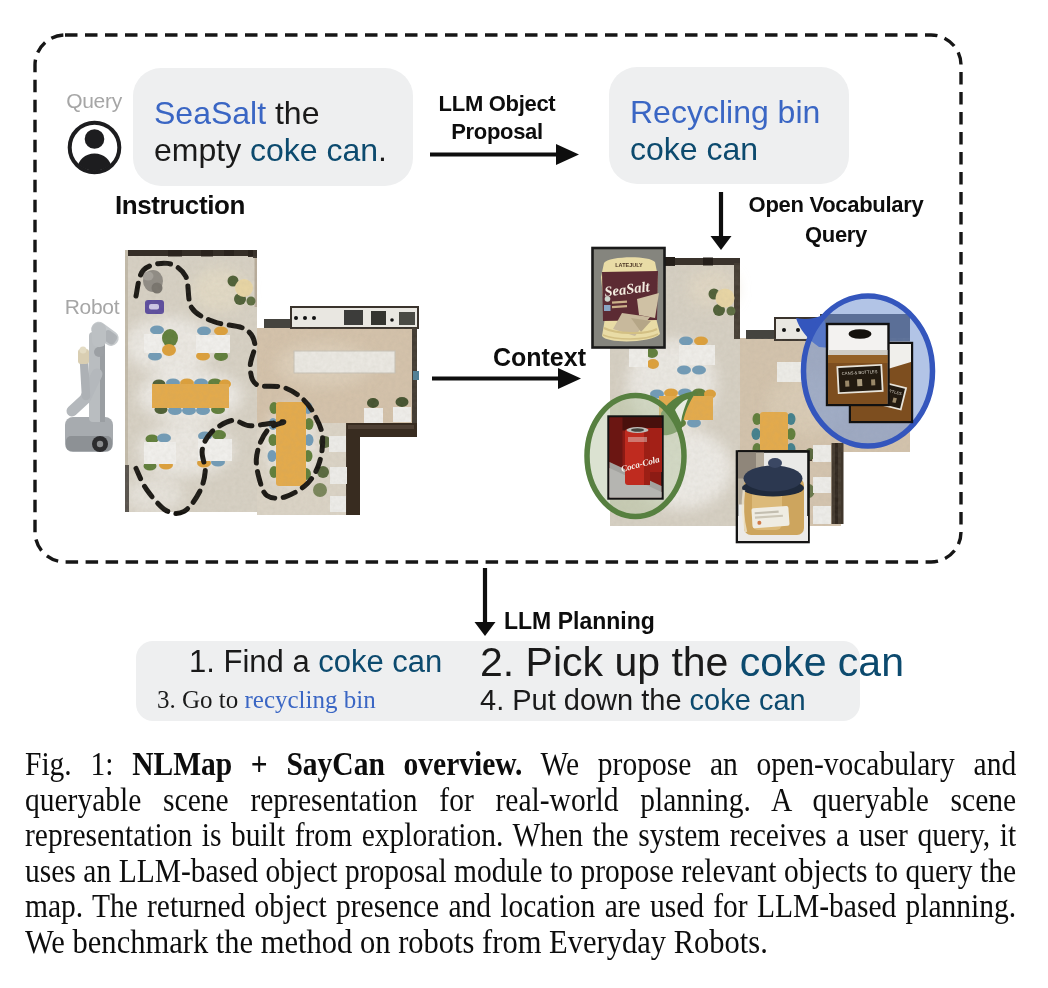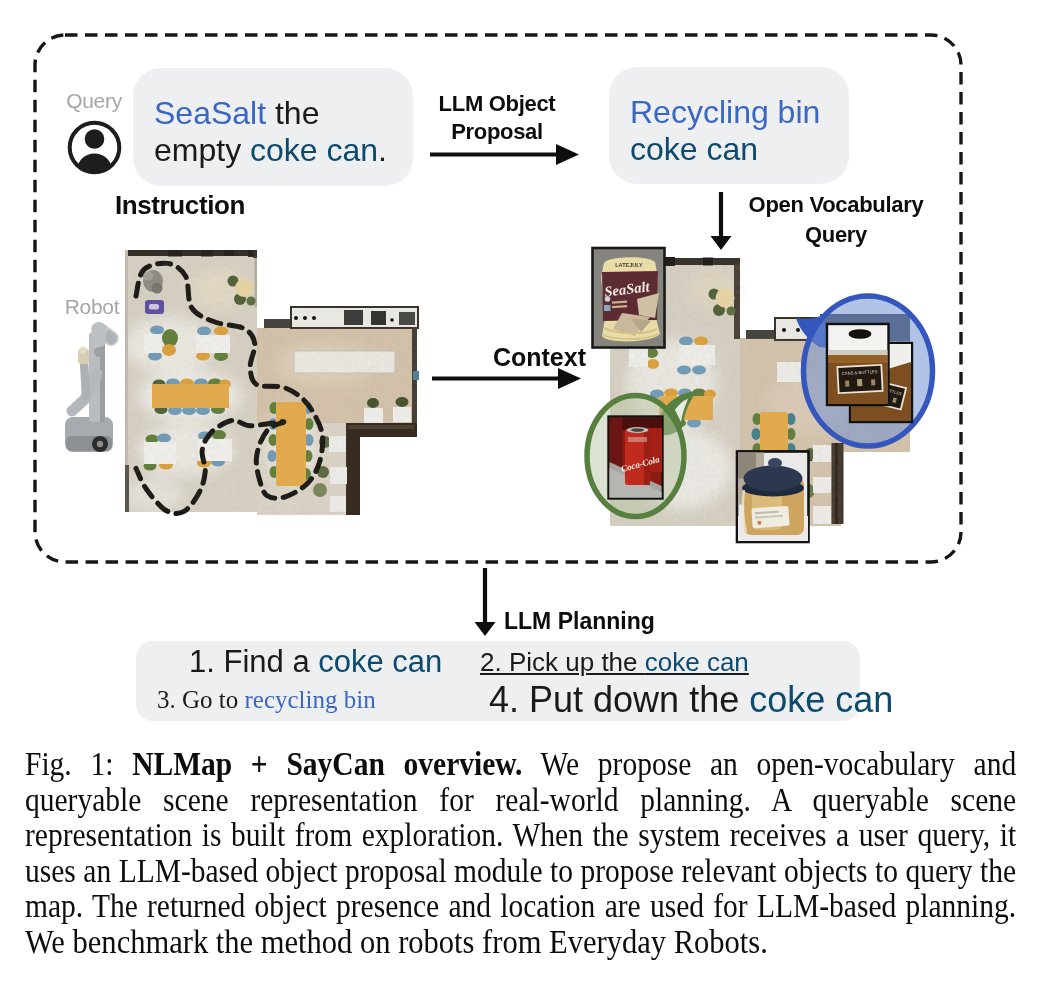--- a/index.html
+++ b/index.html
@@ -389,23 +389,23 @@
   <span class="blue">Recycling bin</span><br><span class="green">coke can</span>
 </div>
 
 <div class="abs bold" style="left:420px;top:90px;width:154px;text-align:center;font-size:22px;letter-spacing:-0.3px;line-height:28px;color:#0d0d0d;">LLM Object<br>Proposal</div>
 <div class="abs bold" style="left:736px;top:190px;width:200px;text-align:center;font-size:22px;letter-spacing:-0.3px;line-height:30px;color:#0d0d0d;">Open Vocabulary<br>Query</div>
 <div class="abs bold" style="left:434px;top:342px;width:152px;text-align:right;font-size:25px;line-height:30px;color:#0d0d0d;">Context</div>
 <div class="abs bold" style="left:504px;top:579px;font-size:23px;line-height:28px;color:#0d0d0d;margin-top:28px;">LLM Planning</div>
 
 <div class="abs" style="left:136px;top:641px;width:724px;height:80px;background:#eeeff0;border-radius:17px;"></div>
 <div class="abs" style="left:157px;top:644px;font-size:31px;line-height:36px;color:#1a1a1a;margin-left:32px;">1. Find a <span class="green">coke can</span></div>
-<div class="abs" style="left:480px;top:644px;font-size:26px;line-height:36px;color:#1a1a1a;text-decoration:underline;">2. Pick up the <span class="green">coke can</span></div>
+<div class="abs" style="left:480px;top:644px;font-size:41px;line-height:36px;color:#1a1a1a;">2. Pick up the <span class="green">coke can</span></div>
 <div class="abs" style="left:157px;top:682px;font-size:25px;line-height:36px;color:#1a1a1a;font-family:Liberation Serif, serif;">3. Go to <span class="blue">recycling bin</span></div>
-<div class="abs" style="left:480px;top:682px;font-size:36px;line-height:36px;color:#1a1a1a;margin-left:9px;">4. Put down the <span class="green">coke can</span></div>
+<div class="abs" style="left:480px;top:682px;font-size:29px;line-height:36px;color:#1a1a1a;">4. Put down the <span class="green">coke can</span></div>
 
 <div class="cap abs" id="c1" style="left:25px;top:746px;">Fig. 1: <b>NLMap + SayCan overview.</b> We propose an open-vocabulary and</div>
 <div class="cap abs" id="c2" style="left:25px;top:781.5px;">queryable scene representation for real-world planning. A queryable scene</div>
 <div class="cap abs" id="c3" style="left:25px;top:817px;">representation is built from exploration. When the system receives a user query, it</div>
 <div class="cap abs" id="c4" style="left:25px;top:852.5px;">uses an LLM-based object proposal module to propose relevant objects to query the</div>
 <div class="cap abs" id="c5" style="left:25px;top:888px;">map. The returned object presence and location are used for LLM-based planning.</div>
 <div class="cap abs" id="c6" style="left:25px;top:923.5px;text-align-last:left;transform:scaleX(0.898);">We benchmark the method on robots from Everyday Robots.</div>
 
 </div>
 

